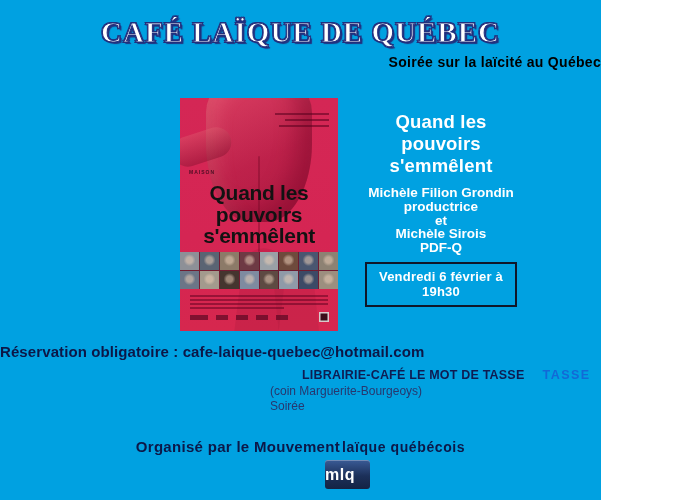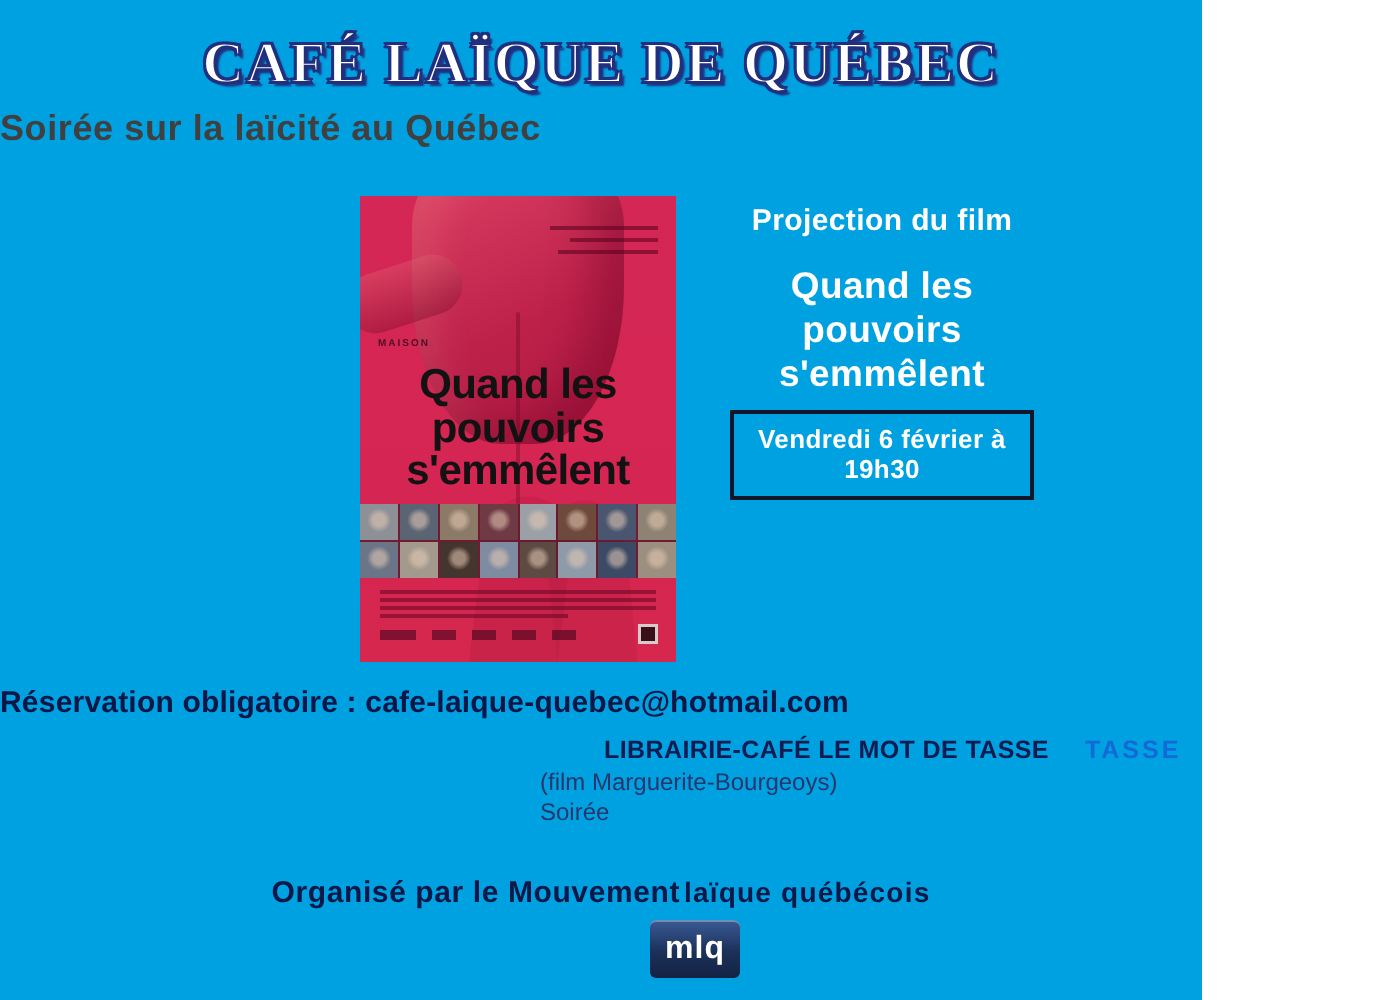--- a/index.html
+++ b/index.html
@@ -10,22 +10,22 @@
   }
   
   .main-title{
     position:absolute;top:16px;left:0;width:100%;text-align:center;
     font-family:"Liberation Serif", serif;font-weight:bold;font-size:29px;letter-spacing:1px;
     color:#ffffff;
     -webkit-text-stroke:1px #21307e;
     text-shadow:-1px -1px 0 #21307e,1px -1px 0 #21307e,-1px 1px 0 #21307e,1px 1px 0 #21307e,2px 2px 1px #21307e;
   }
   .subtitle{
-    position:absolute;top:54px;left:0;width:100%;text-align:left;
-    font-weight:bold;font-size:18px;color:#404040;letter-spacing:0.3px;
+    position:absolute;top:54px;left:0;width:100%;text-align:right;
+    font-weight:bold;font-size:14px;color:#000000;letter-spacing:0.3px;
   }
   
   .poster{
     position:absolute;left:180px;top:98px;width:158px;height:233px;
     background:linear-gradient(180deg,#d42755 0%,#d52553 60%,#d6274e 100%);
     overflow:hidden;
   }
   .torso{position:absolute;left:0;top:0;width:100%;height:100%;}
   .torso-chest{
     position:absolute;left:26px;top:-28px;width:106px;height:152px;
@@ -113,21 +113,21 @@
   .venue-name{font-weight:bold;font-size:12.5px;letter-spacing:0.2px;padding-left:32px;}
   .sodec{margin-left:18px;color:#1563d6;font-weight:bold;font-size:12.5px;letter-spacing:1.5px;opacity:0.9;}
   .addr{font-size:12px;line-height:15px;color:#27376e;margin-top:2px;}
   .organized{position:absolute;top:438px;left:0;width:100%;text-align:center;color:#0c1848;font-weight:bold;}
   .org-prefix{font-size:15px;letter-spacing:0.3px;}
   .org-suffix{font-size:14px;margin-left:2px;letter-spacing:0.6px;}
   .mlq{
     position:absolute;left:325px;top:460px;width:45px;height:29px;border-radius:3px;
     background:linear-gradient(180deg,#3a5b96 0%,#1c3059 55%,#142344 100%);
     box-shadow:inset 0 1px 0 rgba(255,255,255,0.3);
-    display:flex;align-items:center;justify-content:center;
+    display:flex;align-items:center;justify-content:flex-start;
     color:#ffffff;font-weight:bold;font-size:16px;letter-spacing:0.5px;
   }
 </style>
 </head>
 <body>
 
 <div class="page">
 
   <div class="main-title">CAFÉ LAÏQUE DE QUÉBEC</div>
   <div class="subtitle">Soirée sur la laïcité au Québec</div>
@@ -179,43 +179,49 @@
         <i></i>
         <i></i>
         <i></i>
         <i></i>
         <i></i>
         <i></i>
       </div>
   </div>
 
   <div class="screening">
-    <div class="intro">Projection du film</div>
     <div class="film-title">
       <div>Quand les</div>
       <div>pouvoirs</div>
       <div>s'emmêlent</div>
     </div>
+    <div class="credits">
+      <div>Michèle Filion Grondin</div>
+      <div>productrice</div>
+      <div>et</div>
+      <div>Michèle Sirois</div>
+      <div>PDF-Q</div>
+    </div>
     <div class="showtime-box">
       <span>Vendredi 6 février à 19h30</span>
     </div>
   </div>
 
   <div class="reservation">
     <span>Réservation obligatoire :</span>
     <span>cafe-laique-quebec@hotmail.com</span>
   </div>
 
   <div class="venue">
     <div class="venue-name-row">
       <span class="venue-name">LIBRAIRIE-CAFÉ LE MOT DE TASSE</span>
       <span class="sodec">TASSE</span>
     </div>
     <div class="addr">
-      <div>(film Marguerite-Bourgeoys)</div>
+      <div>(coin Marguerite-Bourgeoys)</div>
       <div>Soirée</div>
     </div>
   </div>
 
   <div class="organized">
     <span class="org-prefix">Organisé par le Mouvement</span><span class="org-suffix">laïque québécois</span>
   </div>
 
   <div class="mlq">
     <span>mlq</span>

